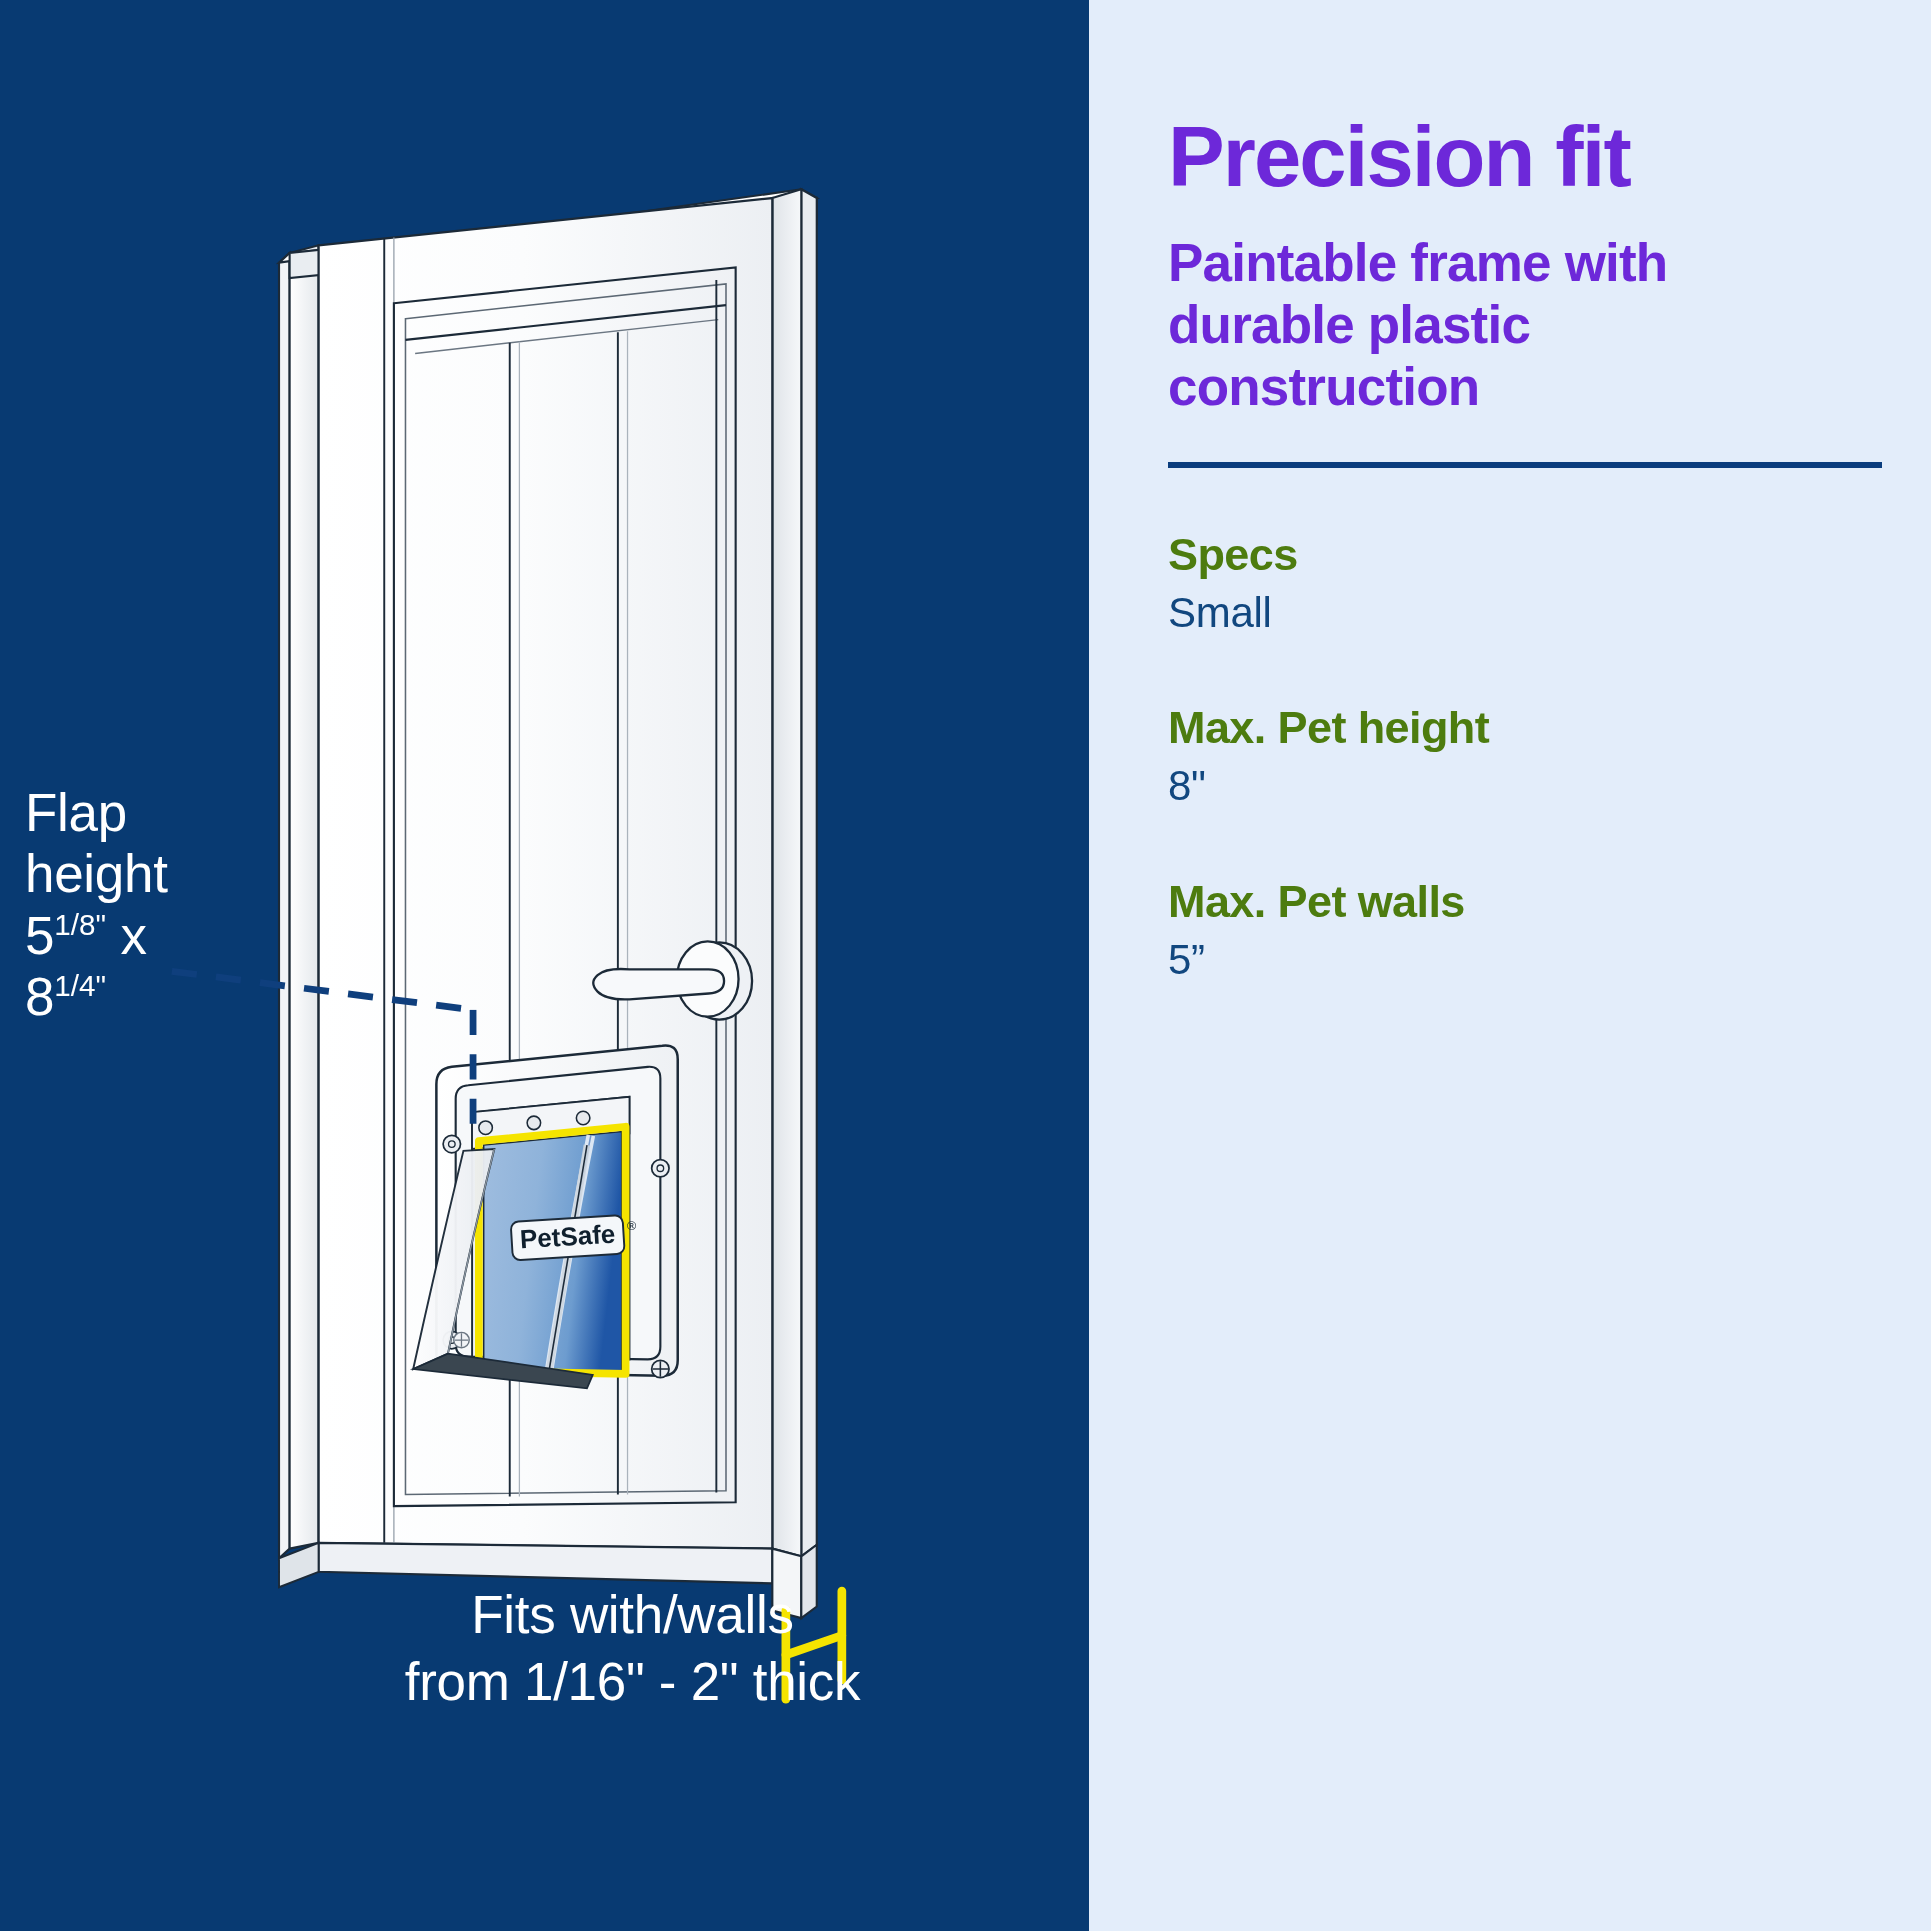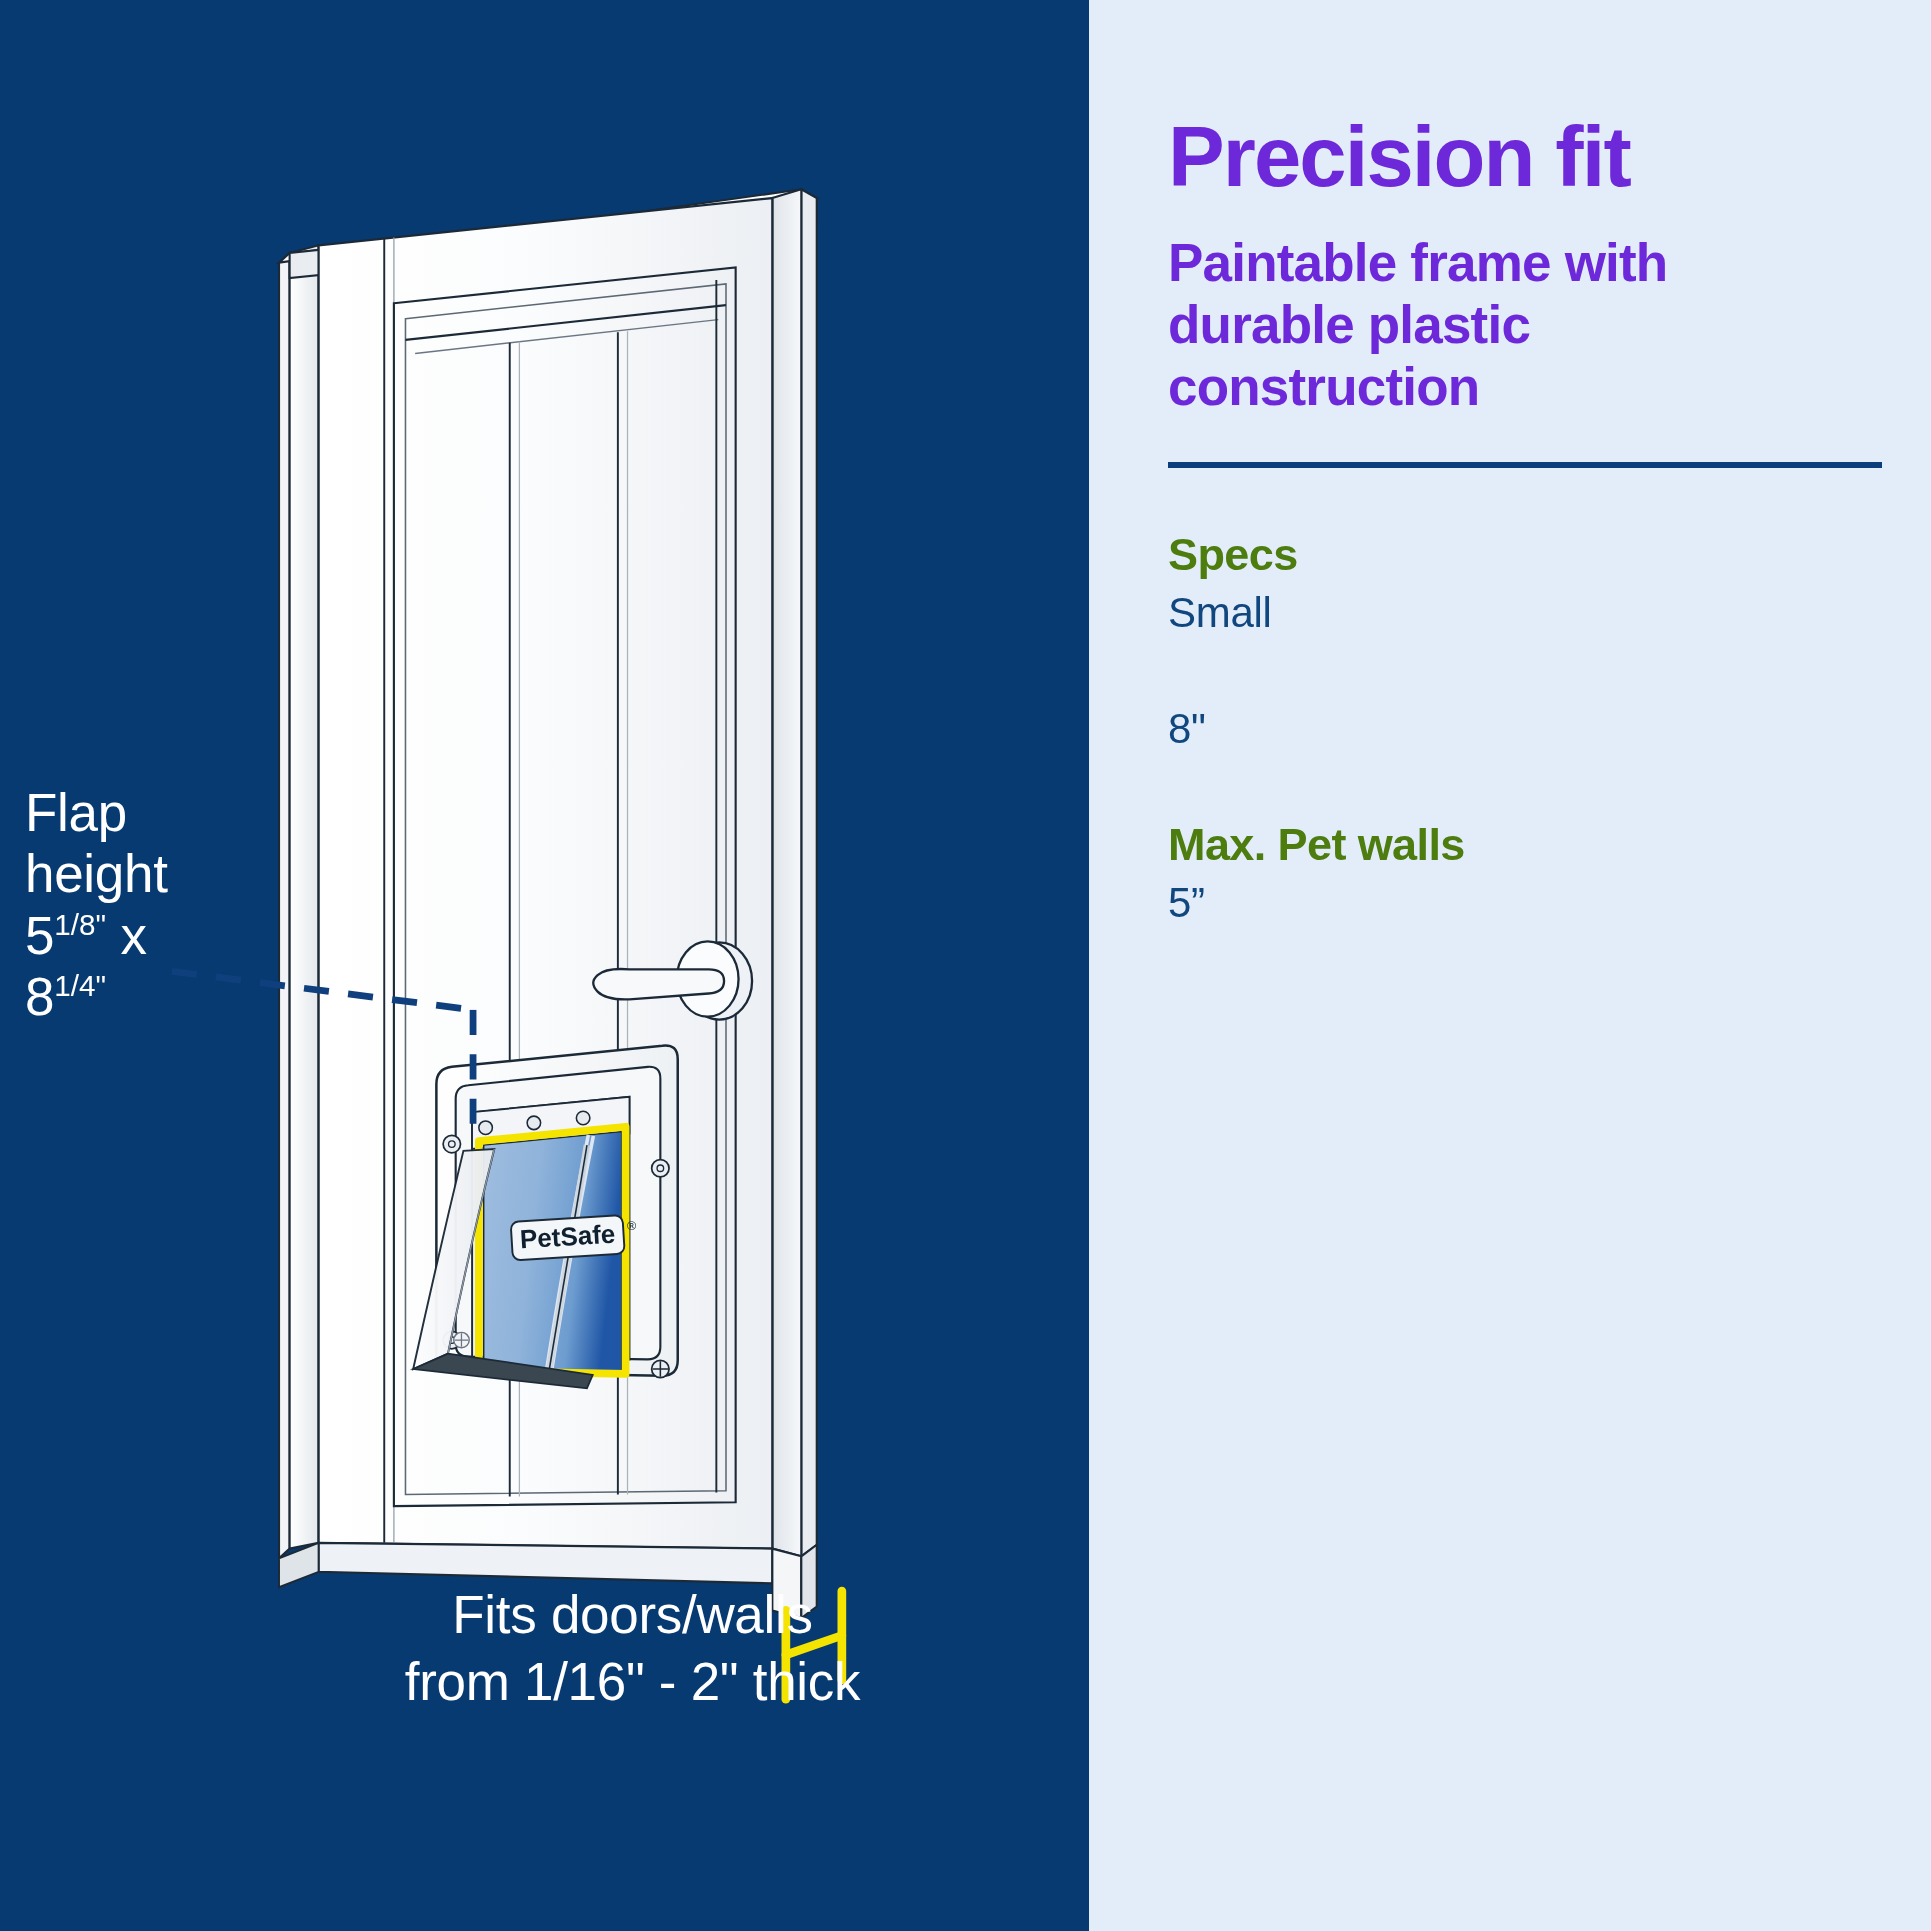--- a/index.html
+++ b/index.html
@@ -247,38 +247,39 @@
     </svg>
 
     <div class="flap-callout">
       <div>Flap</div>
       <div>height</div>
       <div class="dimline"><span>5</span><span class="frac">1/8"</span><span> x</span></div>
       <div class="dimline"><span>8</span><span class="frac">1/4"</span></div>
     </div>
 
     <div class="bottom-caption">
-      <div>Fits doors/walls</div>
+      <div>Fits with/walls</div>
       <div>from 1/16" - 2" thick</div>
     </div>
   </div>
 
   <div class="divider"></div>
 
   <div class="right-panel">
     <h1 class="headline">Precision fit</h1>
     <div class="subhead">Paintable frame with durable plastic construction</div>
     <div class="rule"></div>
 
     <div class="spec-block">
       <div class="spec-label">Specs</div>
       <div class="spec-value">Small</div>
     </div>
 
     <div class="spec-block">
+      <div class="spec-label">Max. Pet height</div>
       <div class="spec-value">8"</div>
     </div>
 
     <div class="spec-block">
       <div class="spec-label">Max. Pet walls</div>
       <div class="spec-value">5”</div>
     </div>
   </div>
 
 </div>

